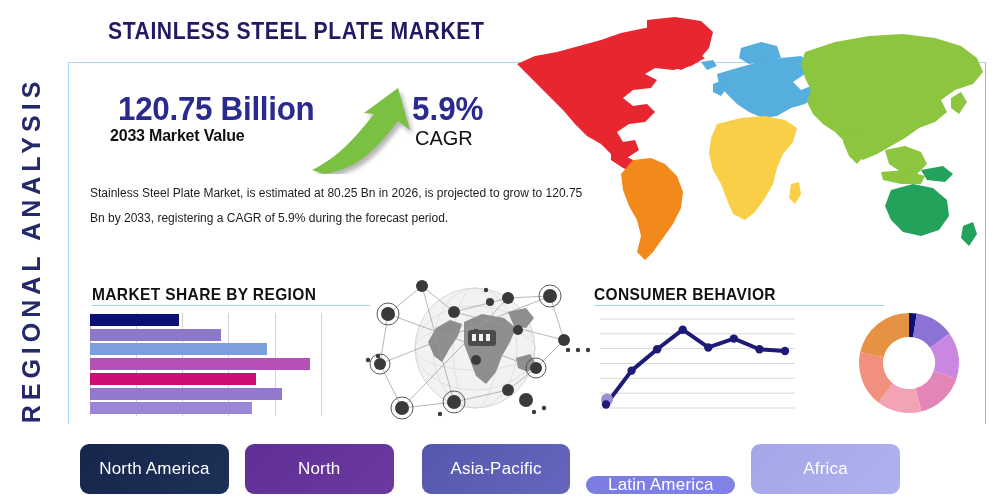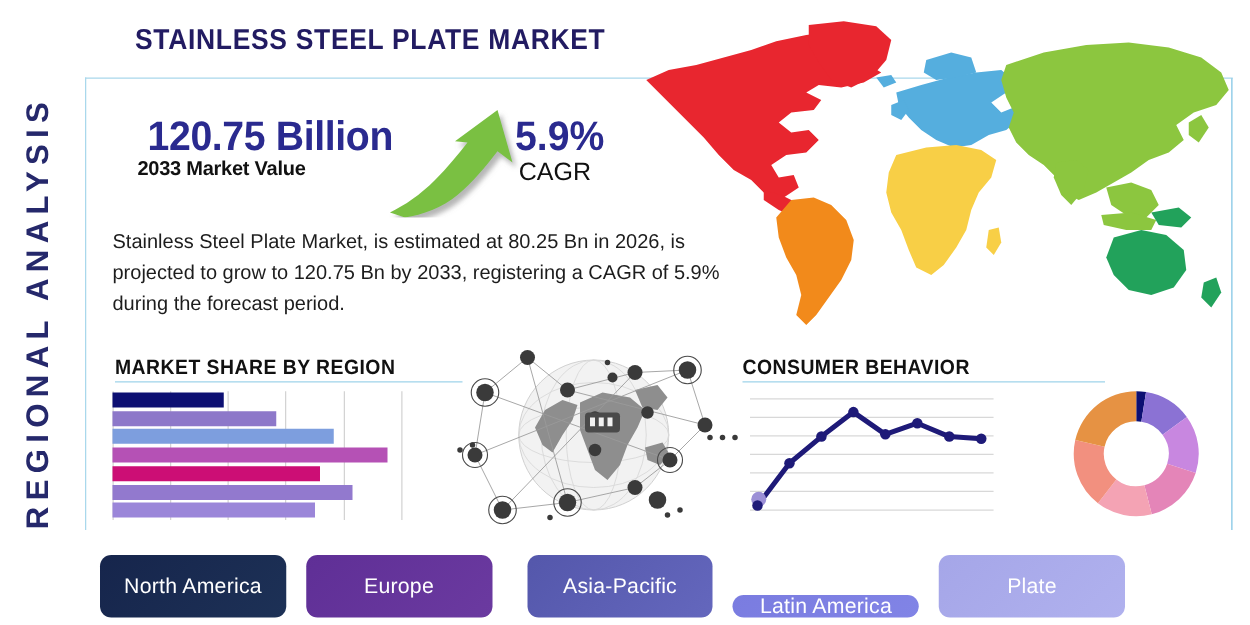--- a/index.html
+++ b/index.html
@@ -125,21 +125,21 @@
     height: 88px;
   }
 
   
   .description {
     position: absolute;
     left: 90px;
     top: 181px;
     width: 495px;
     font-family: "Liberation Sans", sans-serif;
-    font-size: 16px;
+    font-size: 12px;
     line-height: 25px;
     color: #1d1d1d;
   }
 
   
   .section-head {
     position: absolute;
     font-family: "Liberation Sans Narrow", "Liberation Sans", sans-serif;
     font-size: 16.5px;
     font-weight: bold;
@@ -456,19 +456,19 @@
           <path d="M21.354647317351187,91.50775061878453 A50,50 0 0 1 3.2041619030626194,41.0928379301729 L26.626164189592565,46.328275723689906 A26,26 0 0 0 36.064416605022615,72.54403032176795 Z" fill="#f2907f"></path>
           <path d="M3.2041619030626194,41.0928379301729 A50,50 0 0 1 51.99999999999999,2 L51.99999999999999,26 A26,26 0 0 0 26.626164189592565,46.328275723689906 Z" fill="#e69243"></path>
         </g>
     </svg>
   </div>
 
   <div class="rule-bottom"></div>
 
   <div class="regions">
       <div class="region-btn" style="background: linear-gradient(135deg, rgb(22, 37, 76), rgb(29, 49, 86));">North America</div>
-      <div class="region-btn" style="background: linear-gradient(135deg, rgb(95, 47, 150), rgb(107, 58, 160));">Europe</div>
+      <div class="region-btn" style="background: linear-gradient(135deg, rgb(95, 47, 150), rgb(107, 58, 160));">North</div>
       <div class="region-btn" style="background: linear-gradient(135deg, rgb(84, 87, 171), rgb(100, 103, 189)); margin-left: 12px;">Asia-Pacific</div>
       <div class="region-btn" style="background: linear-gradient(135deg, rgb(122, 124, 224), rgb(129, 132, 230)); margin-top: 32px;">Latin America</div>
-      <div class="region-btn" style="background: linear-gradient(135deg, rgb(165, 166, 232), rgb(176, 177, 238));">Plate</div>
+      <div class="region-btn" style="background: linear-gradient(135deg, rgb(165, 166, 232), rgb(176, 177, 238));">Africa</div>
     </div>
 
 </div>
 
 </body></html>

